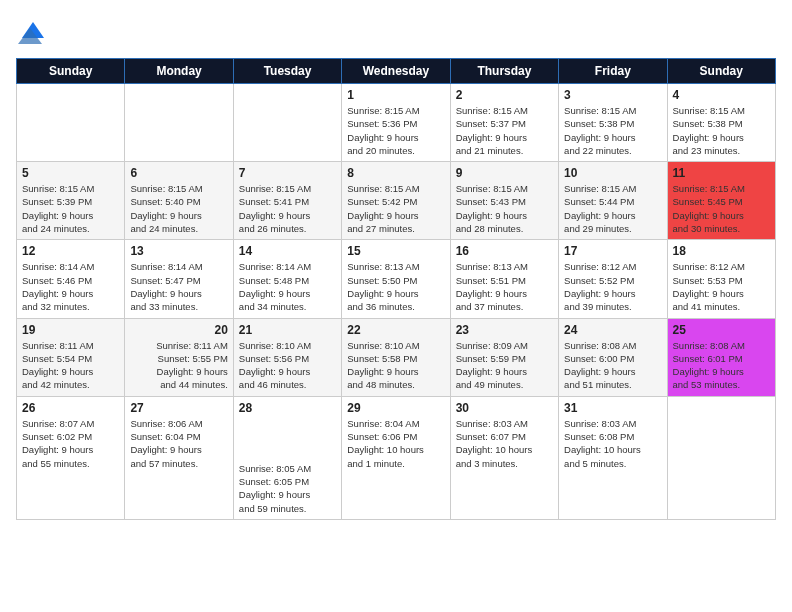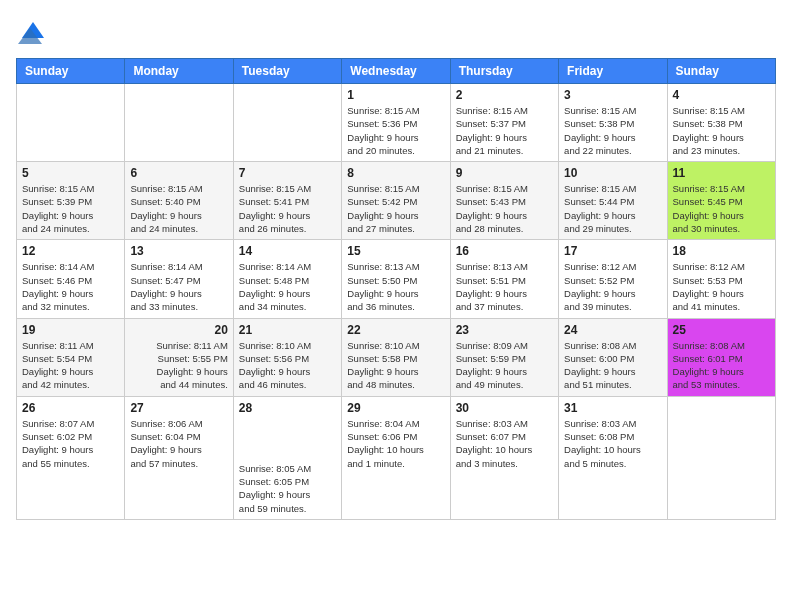--- a/index.html
+++ b/index.html
@@ -49,26 +49,26 @@
     .location {
       font-size: 14px;
       color: #555;
     }
     .calendar {
       width: 100%;
       border-collapse: collapse;
       border: 1px solid #ccc;
     }
     .calendar th {
-      background: #3b82f6;
+      background: #0f172a;
       color: #fff;
       font-size: 12px;
       font-weight: bold;
       padding: 5px 8px;
-      text-align: left;
+      text-align: center;
       border: 1px solid #2d6db5;
     }
     .calendar td {
       border: 1px solid #ccc;
       vertical-align: top;
       padding: 4px 5px;
       width: calc(100% / 7);
       height: 78px;
       background: #fff;
     }
@@ -198,21 +198,21 @@
 Daylight: 9 hours
 and 28 minutes.</div>
           </td>
           <td style="background: rgb(245, 245, 245);">
             <span class="day-num">10</span>
             <div class="day-info" style="white-space: pre-line;">Sunrise: 8:15 AM
 Sunset: 5:44 PM
 Daylight: 9 hours
 and 29 minutes.</div>
           </td>
-          <td style="background: #bef264;">
+          <td style="background: #ef4444;">
             <span class="day-num">11</span>
             <div class="day-info" style="white-space: pre-line;">Sunrise: 8:15 AM
 Sunset: 5:45 PM
 Daylight: 9 hours
 and 30 minutes.</div>
           </td>
         </tr>
         <tr>
           <td>
             <span class="day-num">12</span>

